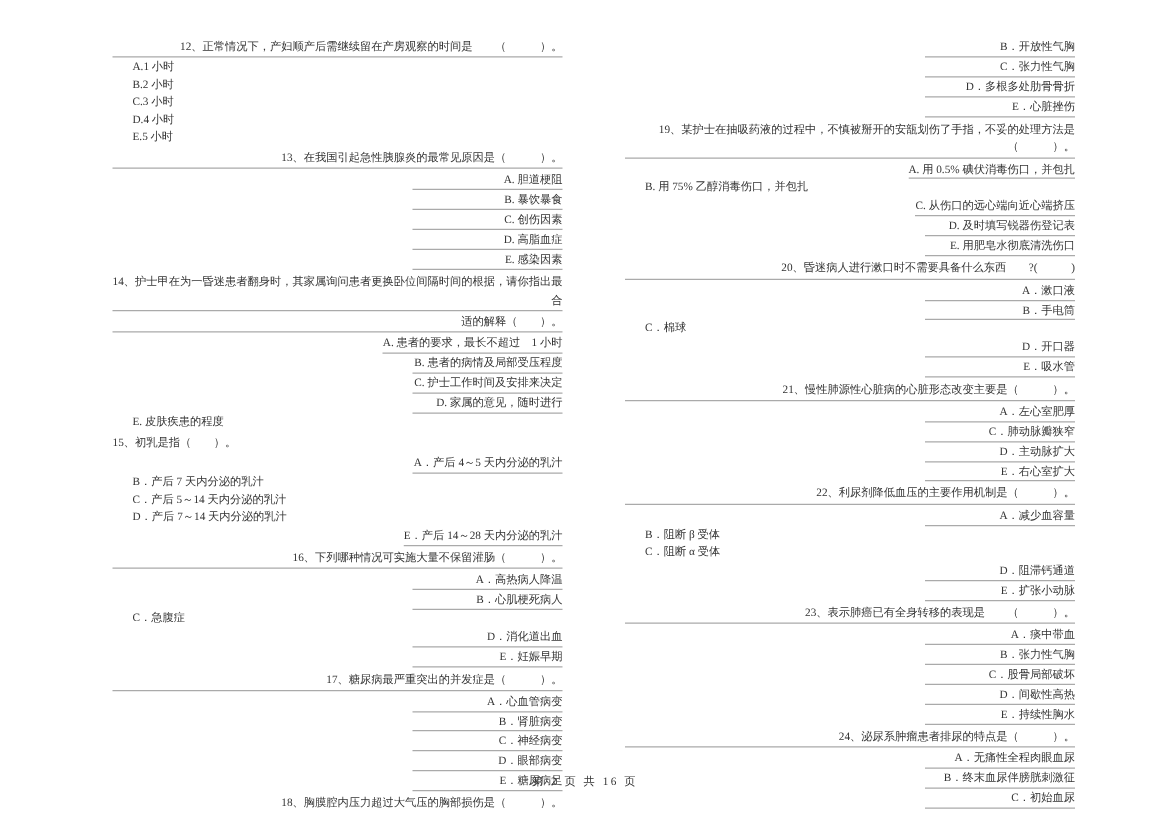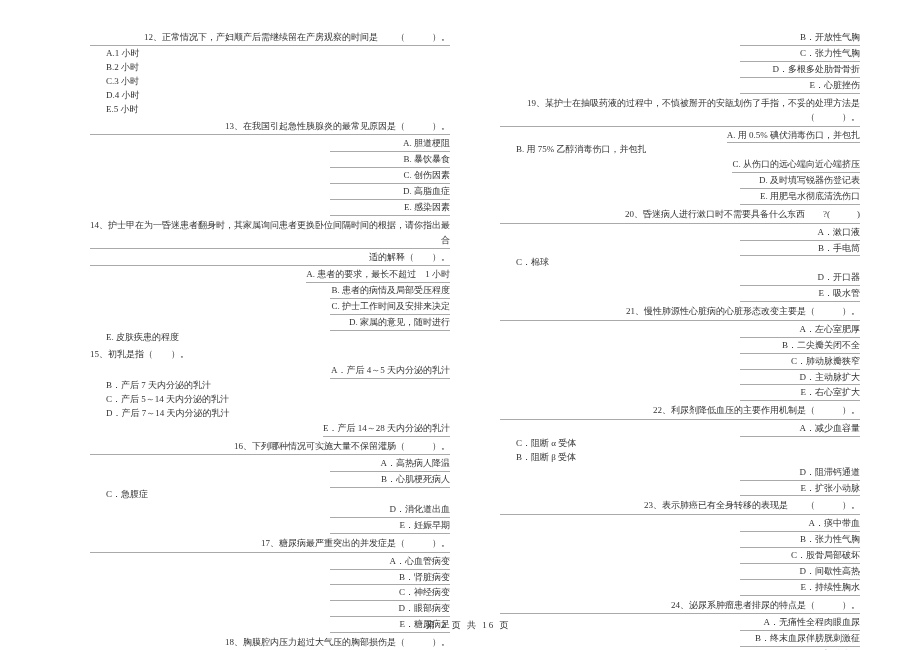--- a/index.html
+++ b/index.html
@@ -150,31 +150,30 @@
       <div class="option-wrap"><span class="option ul">A．漱口液</span></div>
       <div class="option-wrap"><span class="option ul">B．手电筒</span></div>
       <div class="option">C．棉球</div>
       <div class="option-wrap"><span class="option ul">D．开口器</span></div>
       <div class="option-wrap"><span class="option ul">E．吸水管</span></div>
     </div>
 
     <div class="question">
       <div class="q-title">21、慢性肺源性心脏病的心脏形态改变主要是（　　　）。</div>
       <div class="option-wrap"><span class="option ul">A．左心室肥厚</span></div>
-      <div class="option-wrap"><span class="option ul">B．二尖瓣关闭不全</span></div>
       <div class="option-wrap"><span class="option ul">C．肺动脉瓣狭窄</span></div>
       <div class="option-wrap"><span class="option ul">D．主动脉扩大</span></div>
       <div class="option-wrap"><span class="option ul">E．右心室扩大</span></div>
     </div>
 
     <div class="question">
       <div class="q-title">22、利尿剂降低血压的主要作用机制是（　　　）。</div>
       <div class="option-wrap"><span class="option ul">A．减少血容量</span></div>
+      <div class="option">B．阻断 β 受体</div>
       <div class="option">C．阻断 α 受体</div>
-      <div class="option">B．阻断 β 受体</div>
       <div class="option-wrap"><span class="option ul">D．阻滞钙通道</span></div>
       <div class="option-wrap"><span class="option ul">E．扩张小动脉</span></div>
     </div>
 
     <div class="question">
       <div class="q-title">23、表示肺癌已有全身转移的表现是　　（　　　）。</div>
       <div class="option-wrap"><span class="option ul">A．痰中带血</span></div>
       <div class="option-wrap"><span class="option ul">B．张力性气胸</span></div>
       <div class="option-wrap"><span class="option ul">C．股骨局部破坏</span></div>
       <div class="option-wrap"><span class="option ul">D．间歇性高热</span></div>

